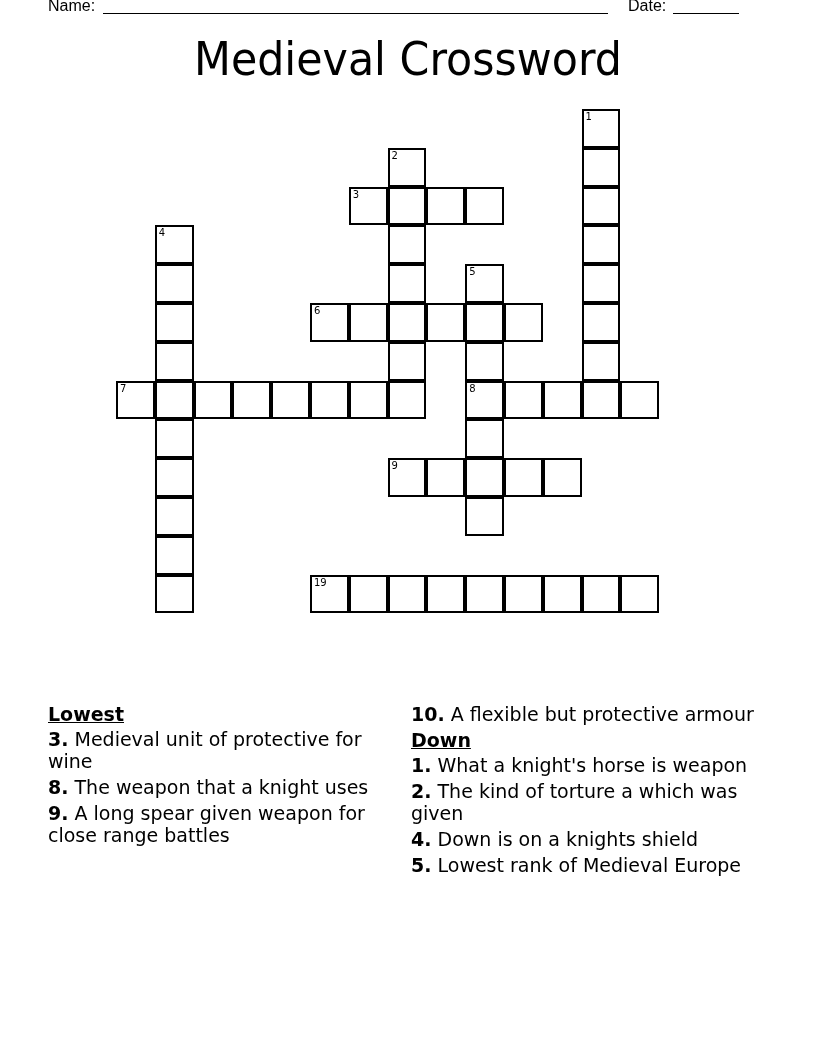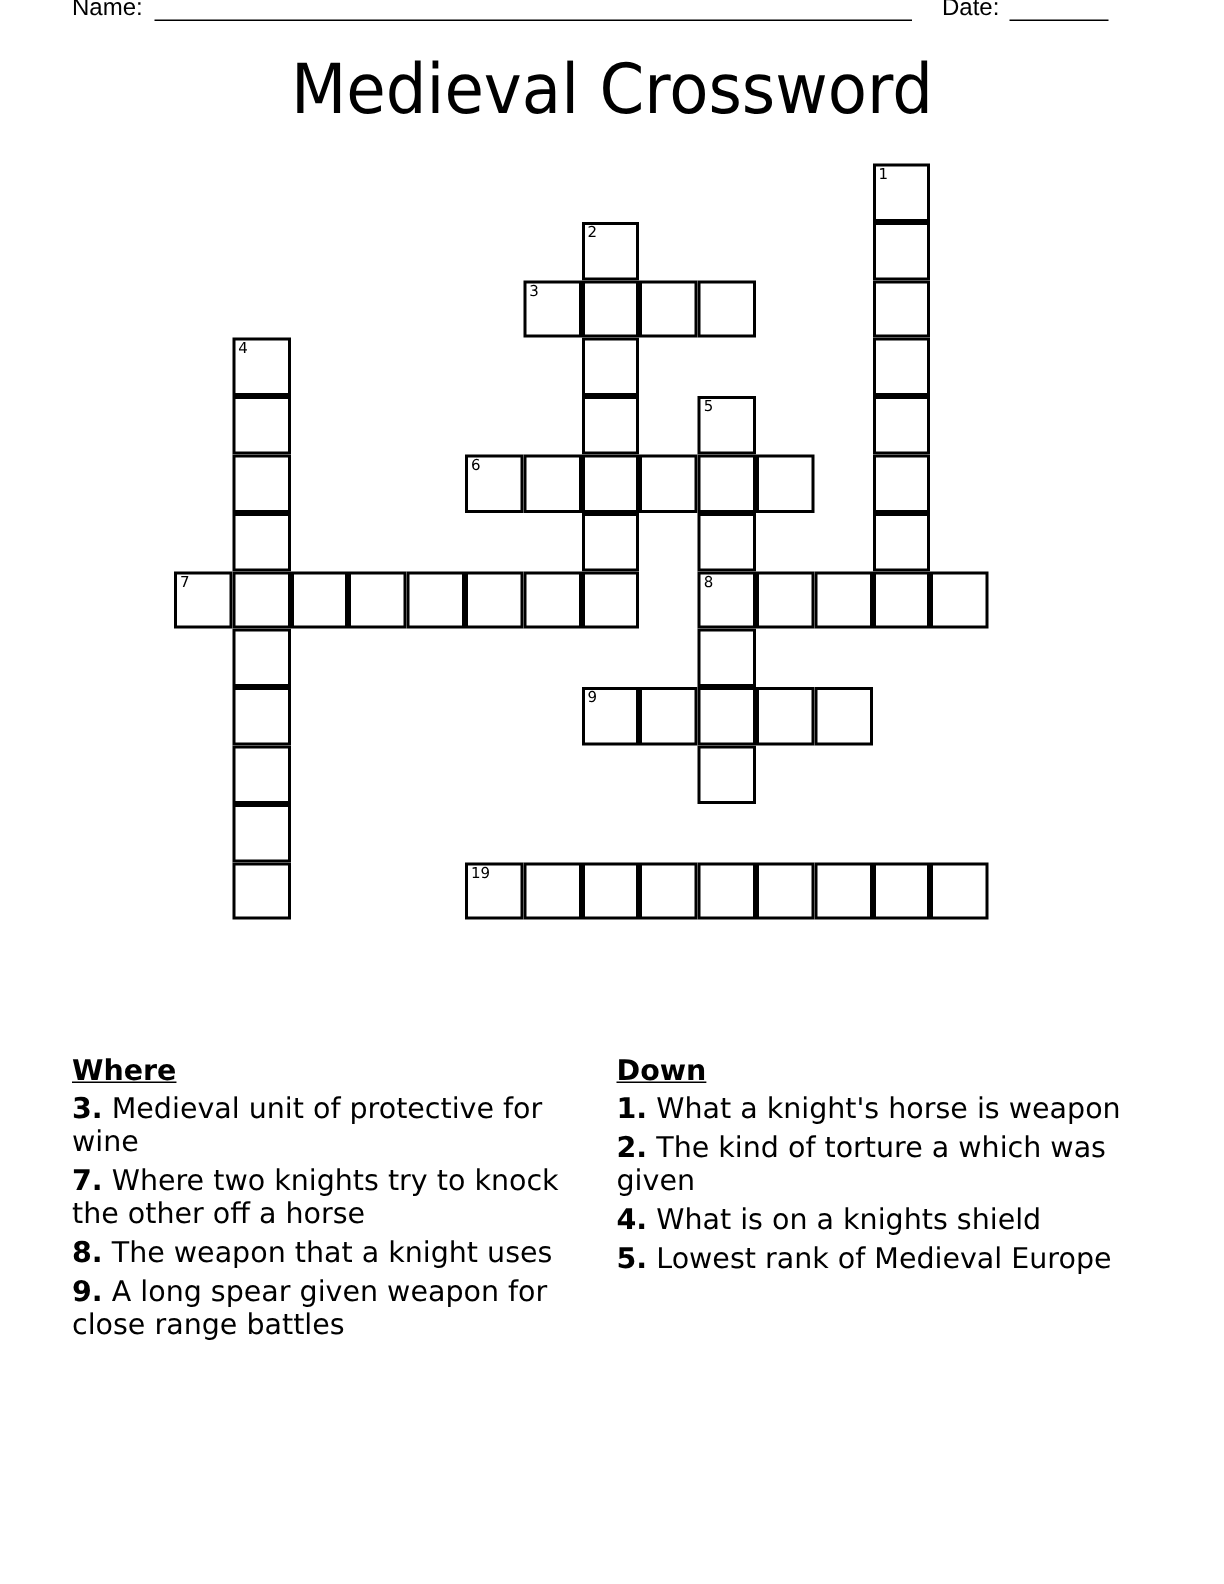--- a/index.html
+++ b/index.html
@@ -126,26 +126,26 @@
     <div class="cell" style="left: 387.6px; top: 574.6px;"></div>
     <div class="cell" style="left: 426.4px; top: 574.6px;"></div>
     <div class="cell" style="left: 465.2px; top: 574.6px;"></div>
     <div class="cell" style="left: 504px; top: 574.6px;"></div>
     <div class="cell" style="left: 542.8px; top: 574.6px;"></div>
     <div class="cell" style="left: 581.6px; top: 574.6px;"></div>
     <div class="cell" style="left: 620.4px; top: 574.6px;"></div>
   </div>
 
 <div class="clues clues-left">
-  <div class="heading">Where</div>
+  <div class="heading">Lowest</div>
   <div class="clue"><span class="n">3.</span> <span>Medieval unit of protective for wine</span></div>
-  <div class="clue"><span class="n">7.</span> <span>Where two knights try to knock the other off a horse</span></div>
   <div class="clue"><span class="n">8.</span> <span>The weapon that a knight uses</span></div>
   <div class="clue"><span class="n">9.</span> <span>A long spear given weapon for close range battles</span></div>
 </div>
 
 <div class="clues clues-right">
+  <div class="clue"><span class="n">10.</span> <span>A flexible but protective armour</span></div>
   <div class="heading">Down</div>
   <div class="clue"><span class="n">1.</span> <span>What a knight's horse is weapon</span></div>
   <div class="clue"><span class="n">2.</span> <span>The kind of torture a which was given</span></div>
-  <div class="clue"><span class="n">4.</span> <span>What is on a knights shield</span></div>
+  <div class="clue"><span class="n">4.</span> <span>Down is on a knights shield</span></div>
   <div class="clue"><span class="n">5.</span> <span>Lowest rank of Medieval Europe</span></div>
 </div>
 
 </body></html>

